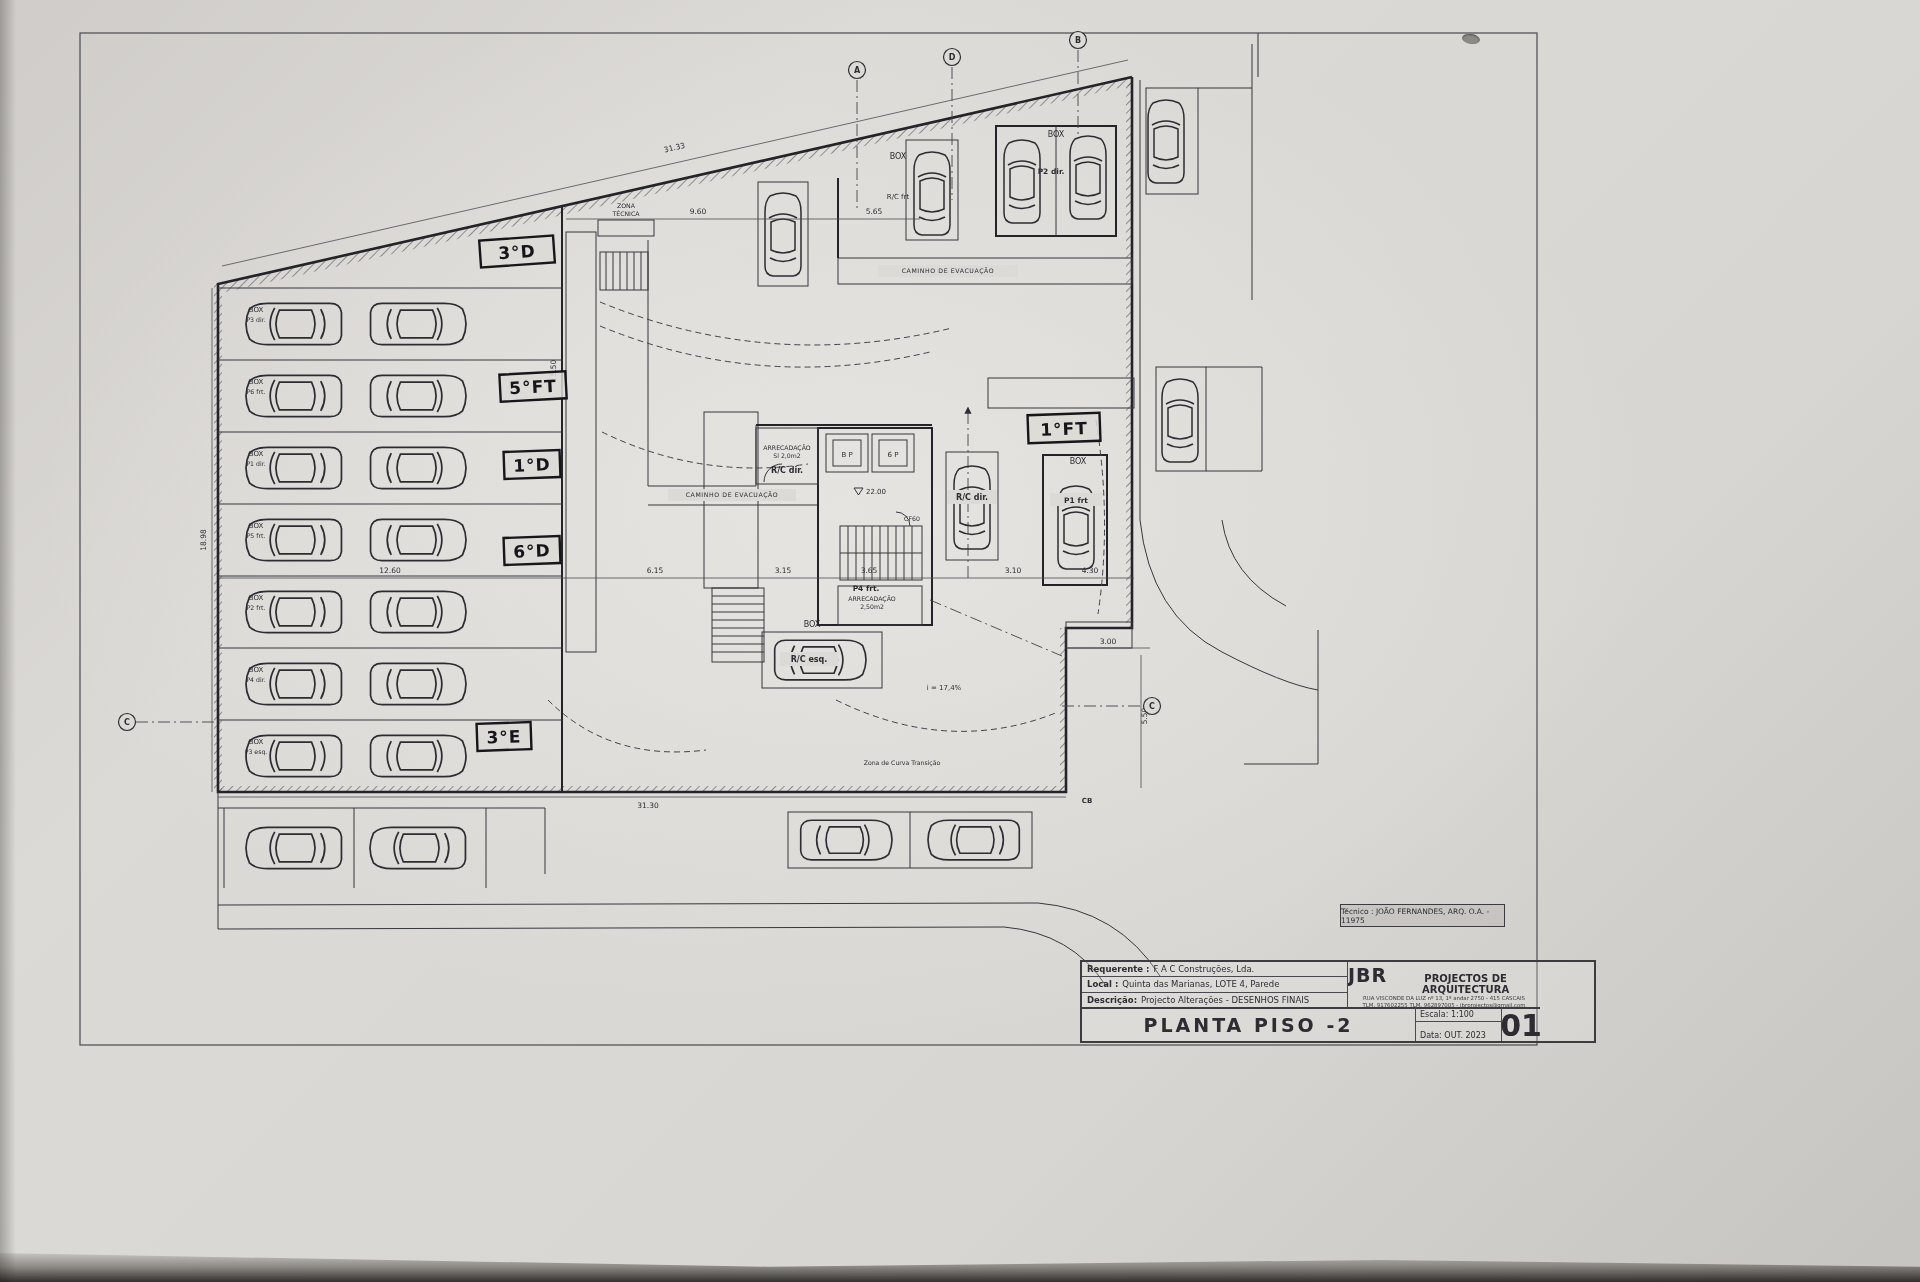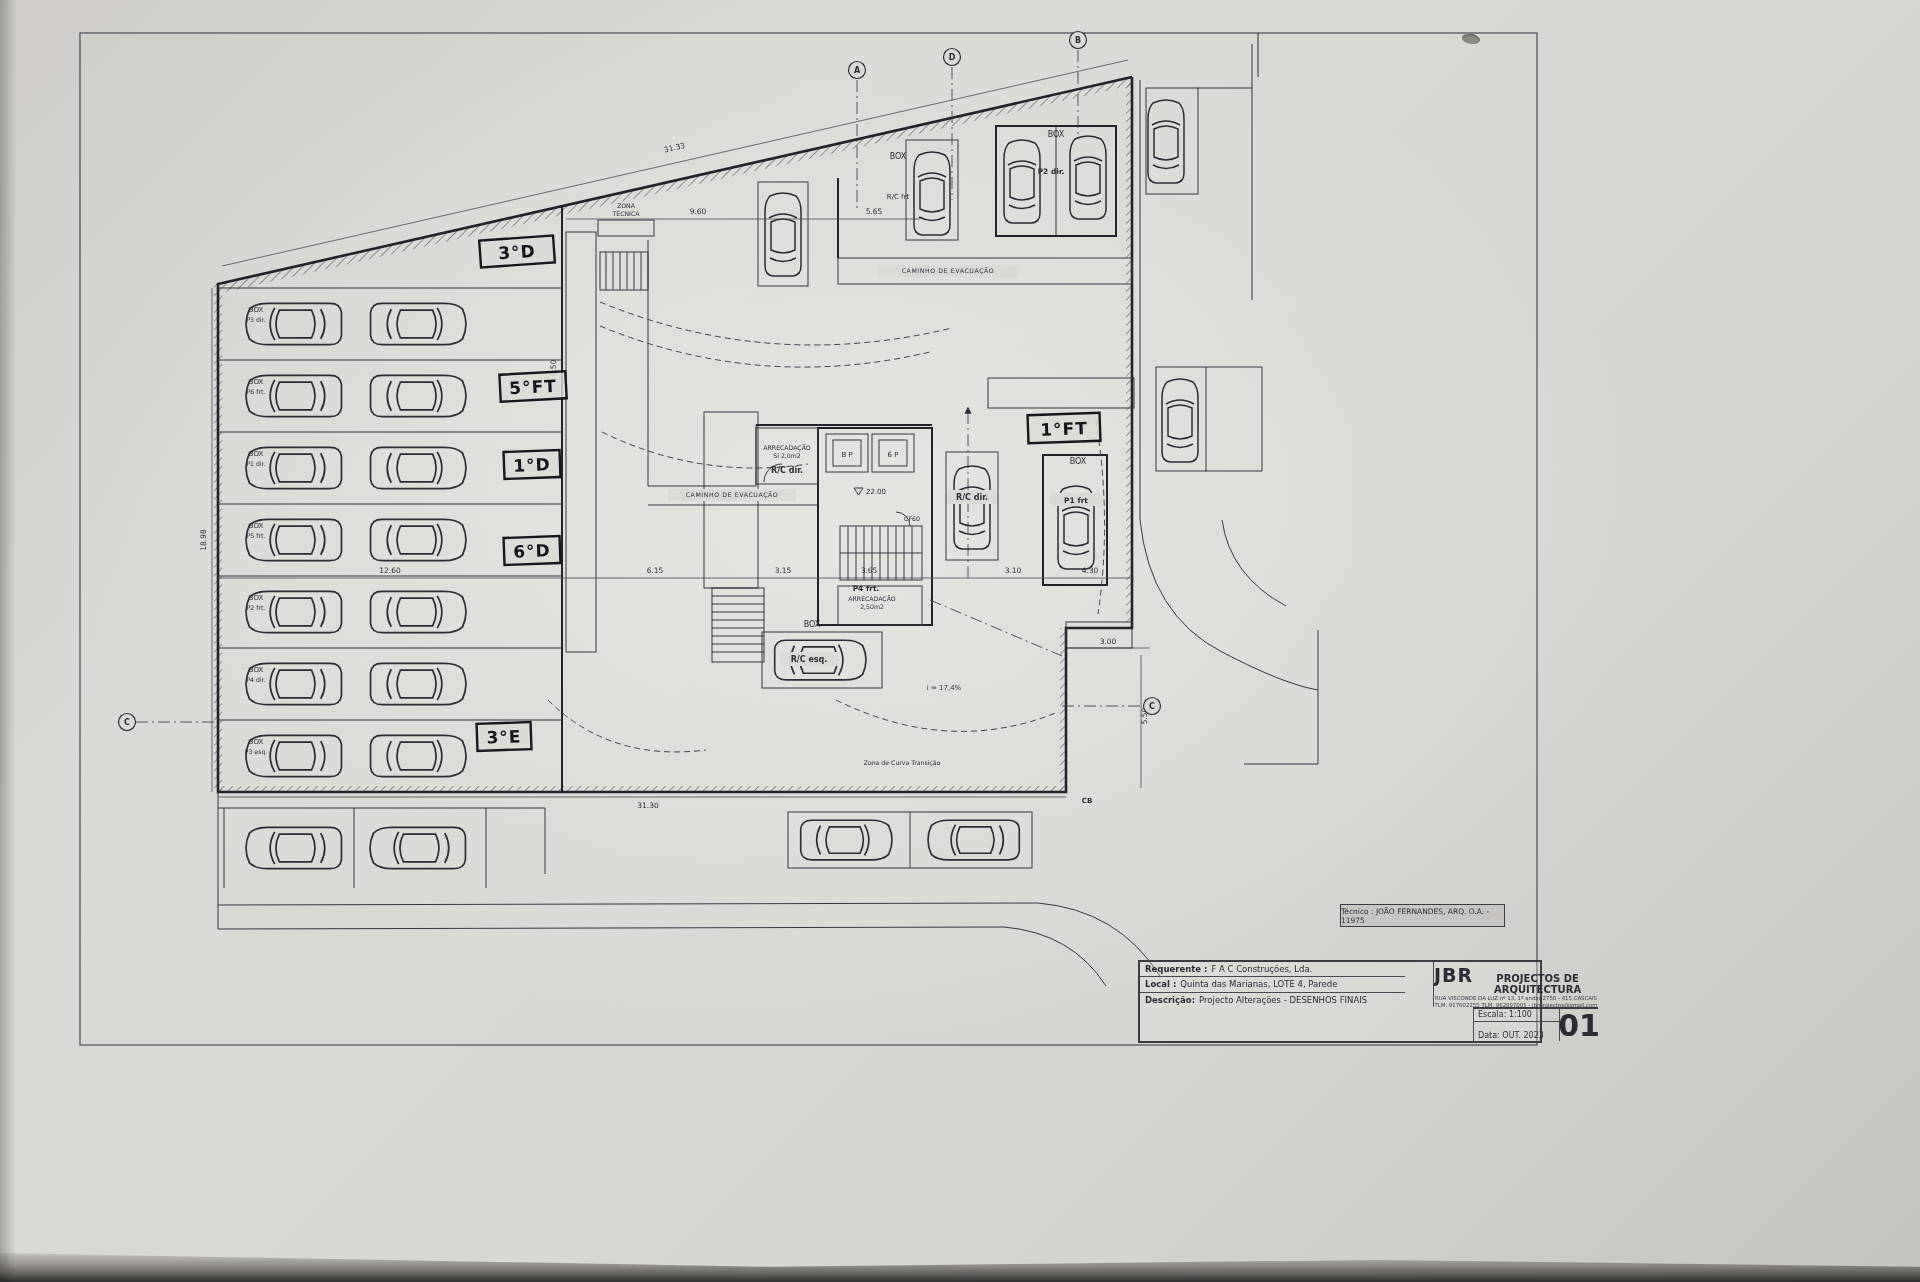--- a/index.html
+++ b/index.html
@@ -36,27 +36,27 @@
   .wbg{fill:#dcdad6;stroke:none;}
   .mk circle{stroke:#2c2c32;stroke-width:1.2;fill:#dcdad6;}
   .mk text{font-size:8px;font-weight:bold;text-anchor:middle;}
   g.hand rect{fill:#dcdad6;fill-opacity:.85;stroke:#17171b;stroke-width:2.4;}
   g.hand text{font-size:17px;font-weight:bold;fill:#15151a;text-anchor:middle;letter-spacing:1px;}
   #car path{fill:none;stroke:#2c2c32;stroke-width:1.5;}
 
   
   .tstrip{position:absolute;left:1340px;top:904px;width:165px;height:23px;border:1.5px solid #3c3c40;
     background:rgba(120,115,110,.14);font-size:7.5px;display:flex;align-items:center;justify-content:center;color:#2c2c32;box-sizing:border-box;}
-  .tblock{position:absolute;left:1138px;top:960px;width:404px;height:83px;border:2px solid #3c3c40;box-sizing:border-box;
+  .tblock{position:absolute;left:1080px;top:960px;width:516px;height:83px;border:2px solid #3c3c40;box-sizing:border-box;
     display:grid;grid-template-columns:265px 68px 86px 39px;grid-template-rows:45px 34px;color:#2c2c32;background:rgba(236,234,231,.25);}
   .tb-left{grid-column:1;grid-row:1;display:flex;flex-direction:column;}
   .tb-row{flex:1;border-bottom:1px solid #4a4a4e;font-size:8.5px;display:flex;align-items:center;padding-left:5px;white-space:nowrap;}
   .tb-row:last-child{border-bottom:none;text-align:right;}
   .tb-label{font-weight:bold;margin-right:4px;}
-  .tb-firm{grid-column:2/5;grid-row:1;border-left:1px solid #4a4a4e;text-align:center;padding-top:2px;overflow:hidden;margin-left:28px;}
+  .tb-firm{grid-column:2/5;grid-row:1;border-left:1px solid #4a4a4e;text-align:center;padding-top:2px;overflow:hidden;}
   .firm-line{display:flex;align-items:baseline;justify-content:center;gap:4px;}
   .firm-name{font-size:19px;font-weight:bold;letter-spacing:1px;}
   .firm-sub{font-size:10px;font-weight:bold;}
   .firm-addr{font-size:5.4px;line-height:1.35;white-space:nowrap;color:#3a3a40;}
   .tb-title{grid-column:1/3;grid-row:2;border-top:2px solid #3c3c40;font-size:19px;font-weight:bold;
     letter-spacing:3px;display:flex;align-items:center;justify-content:center;}
   .tb-meta{grid-column:3;grid-row:2;border-top:2px solid #3c3c40;border-left:1px solid #4a4a4e;display:flex;flex-direction:column;gap:8px;}
   .tb-meta-row{flex:1;font-size:8px;display:flex;align-items:center;padding-left:4px;border-bottom:1px solid #4a4a4e;white-space:nowrap;}
   .tb-meta-row:last-child{border-bottom:none;}
   .tb-num{grid-column:4;grid-row:2;border-top:2px solid #3c3c40;border-left:1px solid #4a4a4e;
@@ -446,20 +446,21 @@
       </div>
     </div>
     <div class="tb-firm">
       <div class="firm-line">
         <span class="firm-name">JBR</span>
         <span class="firm-sub">PROJECTOS DE ARQUITECTURA</span>
       </div>
       <div class="firm-addr">RUA VISCONDE DA LUZ nº 13, 1º andar  2750 - 415  CASCAIS</div>
       <div class="firm-addr">TLM. 917602255  TLM. 962897005 - jbrprojectos@gmail.com</div>
     </div>
+    <div class="tb-title">PLANTA PISO -2</div>
     <div class="tb-meta">
       <div class="tb-meta-row">Escala: 1:100</div>
       <div class="tb-meta-row">Data: OUT. 2023</div>
     </div>
     <div class="tb-num">01</div>
   </div>
 
   <div class="pin"></div>
   <div class="edge-left"></div>
   <div class="edge-bottom"></div>

